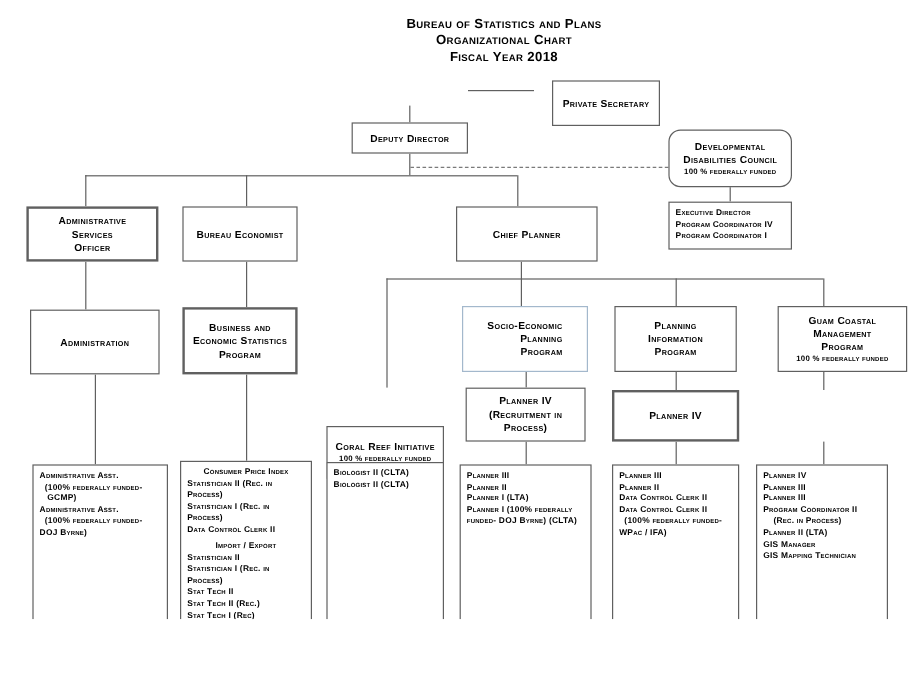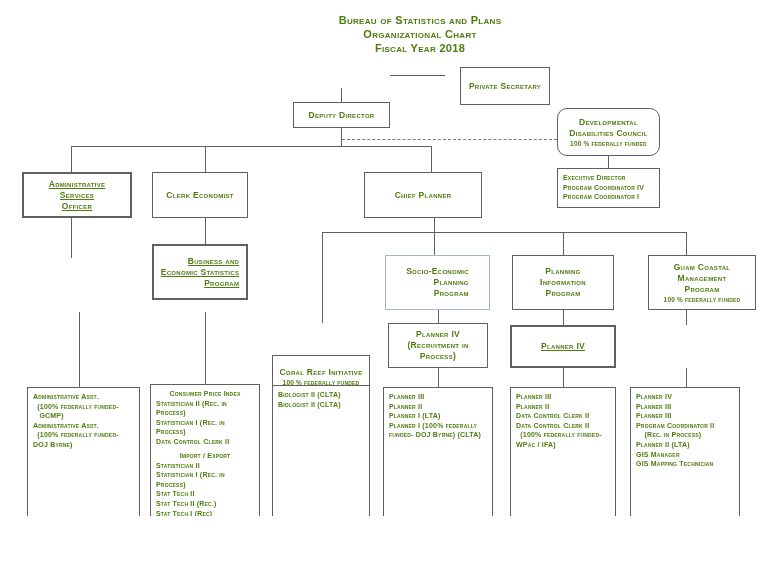--- a/index.html
+++ b/index.html
@@ -1,29 +1,29 @@
 <!DOCTYPE html>
 <html><head>
 <meta charset="utf-8">
 <style>
   html,body{margin:0;padding:0;background:#ffffff;}
   #canvas{
     position:relative;width:768px;height:516px;background:#ffffff;overflow:hidden;
-    font-family:"Liberation Sans", sans-serif;color:#4d7c0f;
+    font-family:"Liberation Sans", sans-serif;color:#000000;
   }
   .chart-title{
     position:absolute;text-align:center;font-variant:small-caps;font-weight:700;
     font-size:11px;line-height:14px;letter-spacing:.3px;
   }
   .box{
     position:absolute;border:1px solid #606060;background:#ffffff;
     display:flex;flex-direction:column;align-items:center;justify-content:center;
     text-align:center;box-sizing:border-box;
   }
-  .box.thick{border-width:2px;text-decoration:underline;}
+  .box.thick{border-width:2px;}
   .box.blue{border-color:#a3b8cc;border-width:1.5px;text-align:right;}
   .label{
     font-variant:small-caps;font-weight:700;font-size:8.5px;line-height:11px;
     letter-spacing:.3px;white-space:pre-line;
   }
   .note{
     font-variant:small-caps;font-weight:700;font-size:6.5px;line-height:9px;letter-spacing:.2px;
   }
   .staff{
     align-items:flex-start;justify-content:flex-start;text-align:left;padding:4px 5px;
@@ -95,27 +95,30 @@
 Program Coordinator IV
 Program Coordinator I</div>
   </div>
 
   <div class="box thick" style="left:22px;top:172px;width:110px;height:46px;">
     <div class="label">Administrative
 Services
 Officer</div>
   </div>
   <div class="box" style="left:152px;top:172px;width:96px;height:46px;">
-    <div class="label">Clerk Economist</div>
-  </div>
-  <div class="box" style="left:364px;top:172px;width:118px;height:46px;">
+    <div class="label">Bureau Economist</div>
+  </div>
+  <div class="box" style="left:380px;top:172px;width:118px;height:46px;">
     <div class="label">Chief Planner</div>
   </div>
 
-  <div class="box thick" style="left:152px;top:244px;width:96px;height:56px;text-align:right;">
+  <div class="box" style="left:25px;top:258px;width:108px;height:54px;">
+    <div class="label">Administration</div>
+  </div>
+  <div class="box thick" style="left:152px;top:256px;width:96px;height:56px;">
     <div class="label">Business and
 Economic Statistics
 Program</div>
   </div>
   <div class="box blue" style="left:385px;top:255px;width:105px;height:55px;">
     <div class="label">Socio-Economic
 Planning
 Program</div>
   </div>
   <div class="box" style="left:512px;top:255px;width:102px;height:55px;">

